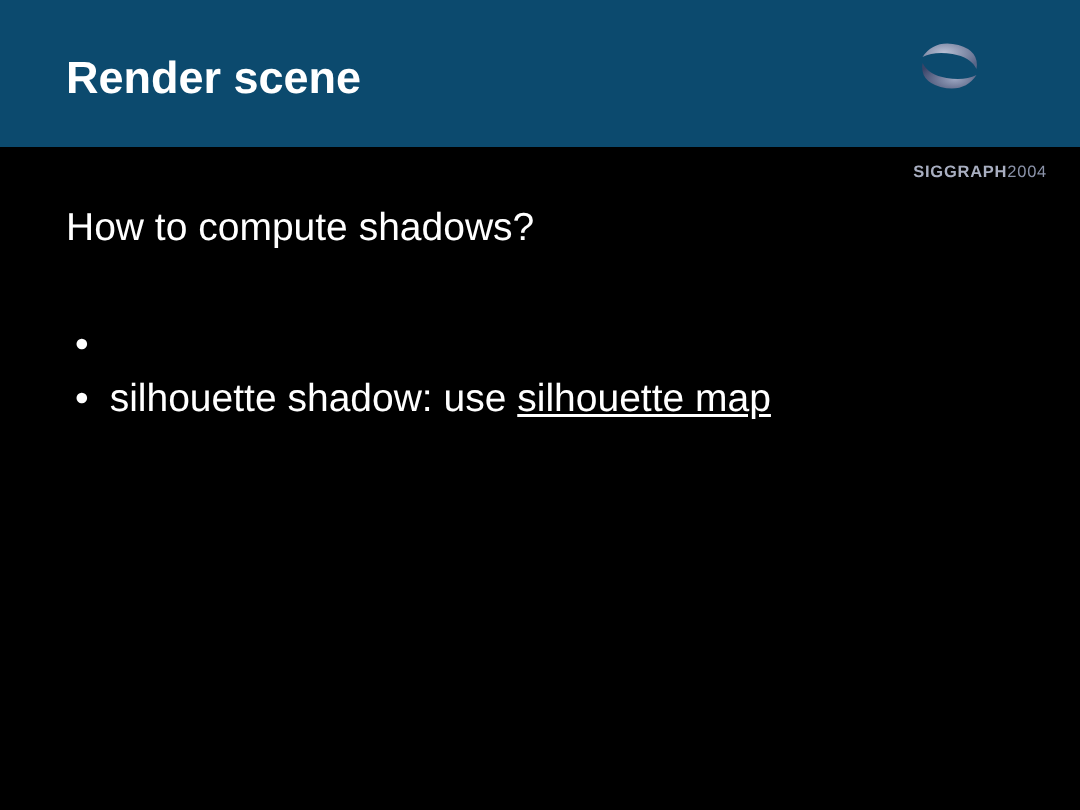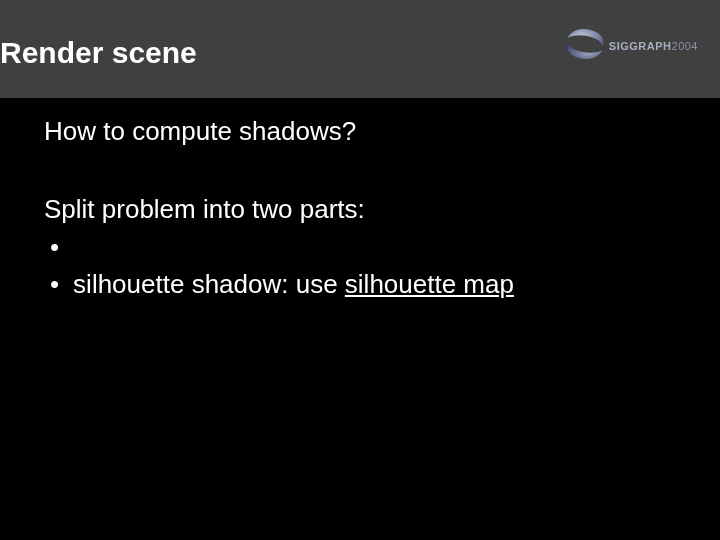--- a/index.html
+++ b/index.html
@@ -7,58 +7,60 @@
     width: 720px;
     height: 540px;
     background: #000000;
     font-family: Arial, Helvetica, sans-serif;
     overflow: hidden;
     position: relative;
   }
   .header {
     width: 100%;
     height: 98px;
-    background: #404040;
+    background: #0c4a6e;
     position: relative;
     display: flex;
     align-items: center;
+    padding-left: 44px;
     padding-top: 8px;
   }
   .title {
     color: #ffffff;
     font-size: 30px;
     font-weight: bold;
   }
   .logo-area {
     position: absolute;
     right: 22px;
     top: 24px;
     display: flex;
-    flex-direction: row;
-    align-items: center;
+    flex-direction: column;
+    align-items: flex-start;
+    gap: 41px;
   }
   .swirl {
     width: 48px;
     height: 40px;
     position: relative;
     margin-bottom: 4px;
   }
   .swirl svg { display: block; }
   .brand {
     color: #a8aec0;
     font-size: 11px;
     letter-spacing: 0.5px;
     font-weight: bold;
   }
   .brand .year {
     font-weight: normal;
     color: #8a92a8;
   }
   .content {
-    padding: 18px 44px;
+    padding: 38px 44px;
   }
   .question {
     color: #ffffff;
     font-size: 26px;
     margin-bottom: 44px;
   }
   .body-text {
     color: #ffffff;
     font-size: 26px;
     line-height: 1.4;
@@ -101,21 +103,20 @@
     </div>
     <div class="brand">
       <span>SIGGRAPH</span><span class="year">2004</span>
     </div>
   </div>
 </div>
 
 <div class="content">
   <div class="question">How to compute shadows?</div>
   <div class="body-text">
-    <div class="intro">Split problem into two parts:</div>
     <div class="bullet">
       <span class="dot">•</span>
     </div>
     <div class="bullet">
       <span class="dot">•</span>
       <span>
         <span>silhouette shadow: use </span><span class="underline">silhouette map</span>
       </span>
     </div>
   </div>

